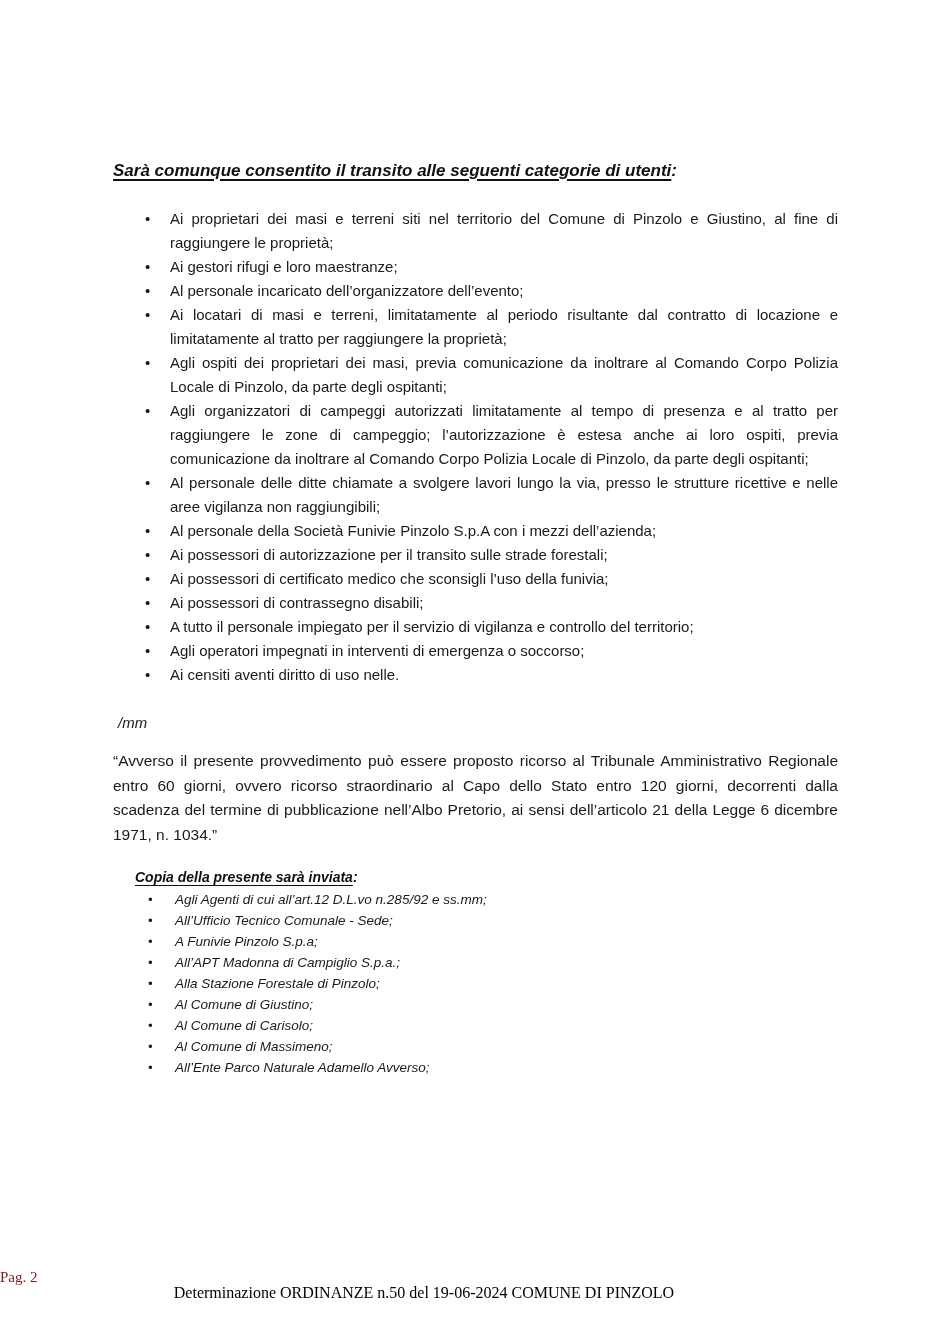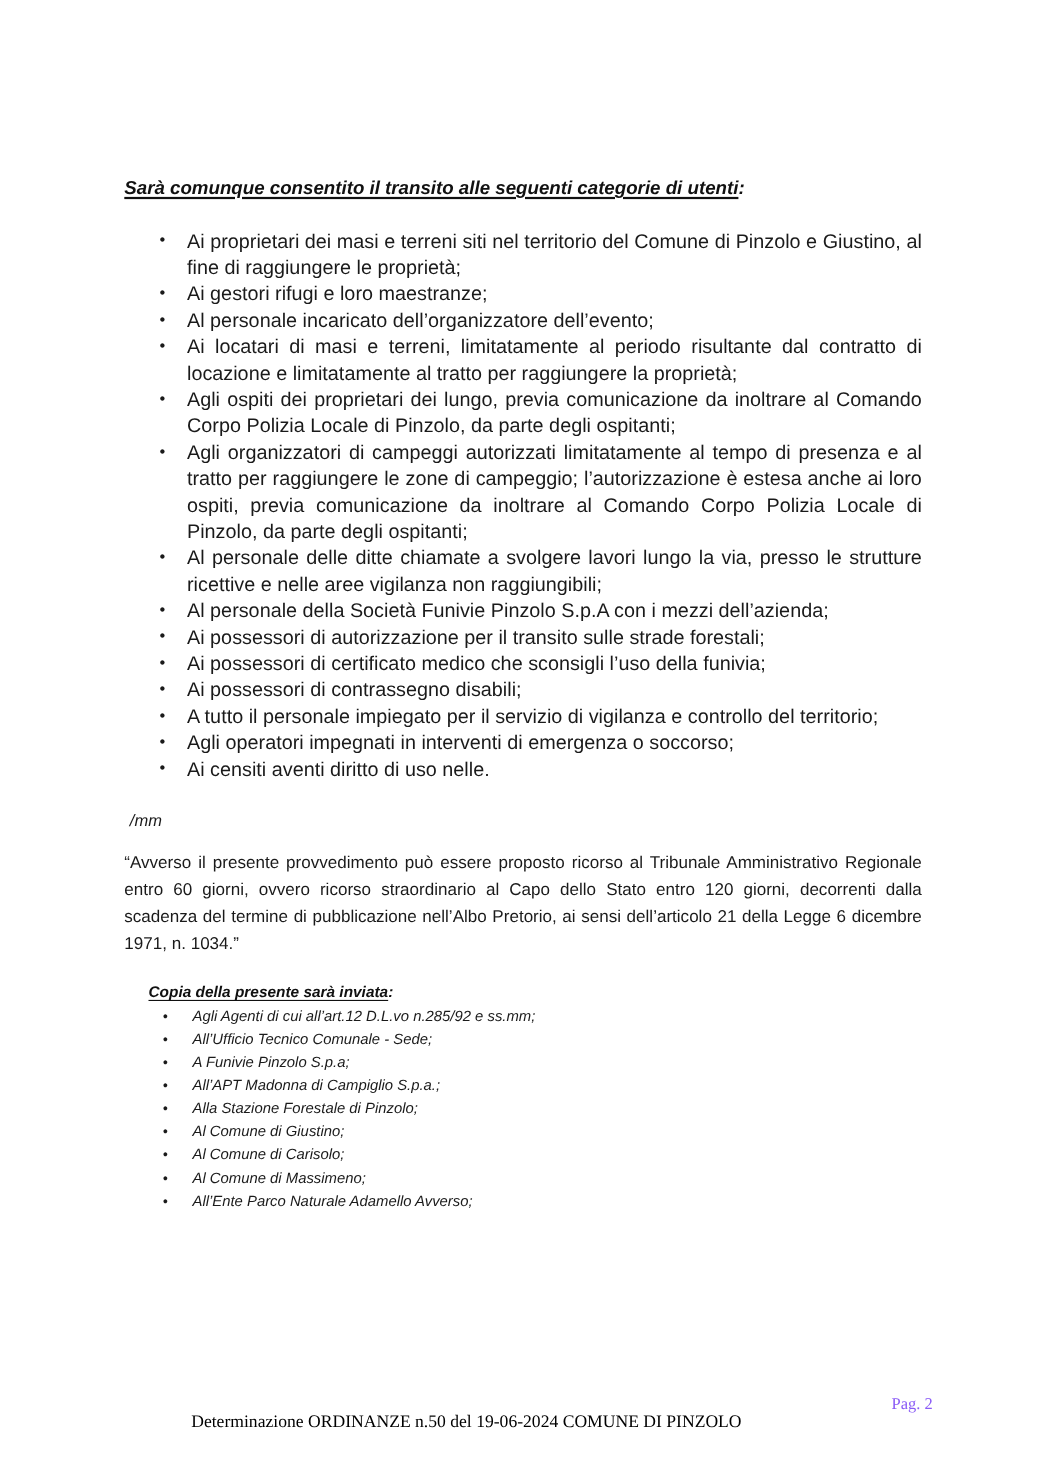--- a/index.html
+++ b/index.html
@@ -34,21 +34,21 @@
     text-decoration-thickness: 1.5px;
     text-underline-offset: 3px;
   }
   ul.main-list {
     margin: 26px 0 0 0;
     padding: 0 0 0 57px;
     list-style: none;
   }
   ul.main-list li {
     position: relative;
-    font-size: 18px;
+    font-size: 15px;
     line-height: 24px;
     text-align: justify;
     color: #1a1a1a;
   }
   ul.main-list li::before {
     content: "\2022";
     position: absolute;
     left: -25px;
     top: 0;
     font-size: 15px;
@@ -110,40 +110,40 @@
     text-align: center;
     font-family: "Liberation Serif", serif;
     font-size: 16px;
     color: #000000;
   }
   .footer-line2 {
     position: absolute;
     top: 1269px;
     left: 0;
     width: 100%;
-    text-align: right;
+    text-align: left;
     font-family: "Liberation Serif", serif;
     font-size: 15px;
-    color: #8b5cf6;
+    color: #7f1d1d;
   }
 </style>
 </head>
 <body>
 
 <div class="page">
   <div class="content">
 
     <h1 class="section-heading"><span class="underlined">Sarà comunque consentito il transito alle seguenti categorie di utenti</span><span>:</span></h1>
 
     <ul class="main-list">
       <li>Ai proprietari dei masi e terreni siti nel territorio del Comune di Pinzolo e Giustino, al fine di raggiungere le proprietà;</li>
       <li>Ai gestori rifugi e loro maestranze;</li>
       <li>Al personale incaricato dell’organizzatore dell’evento;</li>
       <li>Ai locatari di masi e terreni, limitatamente al periodo risultante dal contratto di locazione e limitatamente al tratto per raggiungere la proprietà;</li>
-      <li>Agli ospiti dei proprietari dei lungo, previa comunicazione da inoltrare al Comando Corpo Polizia Locale di Pinzolo, da parte degli ospitanti;</li>
+      <li>Agli ospiti dei proprietari dei masi, previa comunicazione da inoltrare al Comando Corpo Polizia Locale di Pinzolo, da parte degli ospitanti;</li>
       <li>Agli organizzatori di campeggi autorizzati limitatamente al tempo di presenza e al tratto per raggiungere le zone di campeggio; l’autorizzazione è estesa anche ai loro ospiti, previa comunicazione da inoltrare al Comando Corpo Polizia Locale di Pinzolo, da parte degli ospitanti;</li>
       <li>Al personale delle ditte chiamate a svolgere lavori lungo la via, presso le strutture ricettive e nelle aree vigilanza non raggiungibili;</li>
       <li>Al personale della Società Funivie Pinzolo S.p.A con i mezzi dell’azienda;</li>
       <li>Ai possessori di autorizzazione per il transito sulle strade forestali;</li>
       <li>Ai possessori di certificato medico che sconsigli l’uso della funivia;</li>
       <li>Ai possessori di contrassegno disabili;</li>
       <li>A tutto il personale impiegato per il servizio di vigilanza e controllo del territorio;</li>
       <li>Agli operatori impegnati in interventi di emergenza o soccorso;</li>
       <li>Ai censiti aventi diritto di uso nelle.</li>
     </ul>

